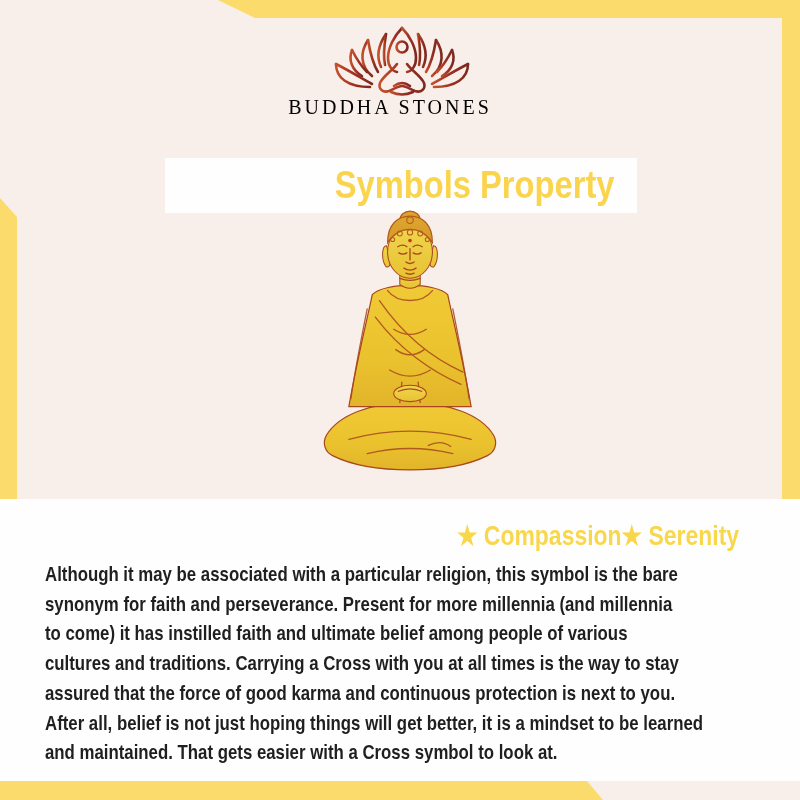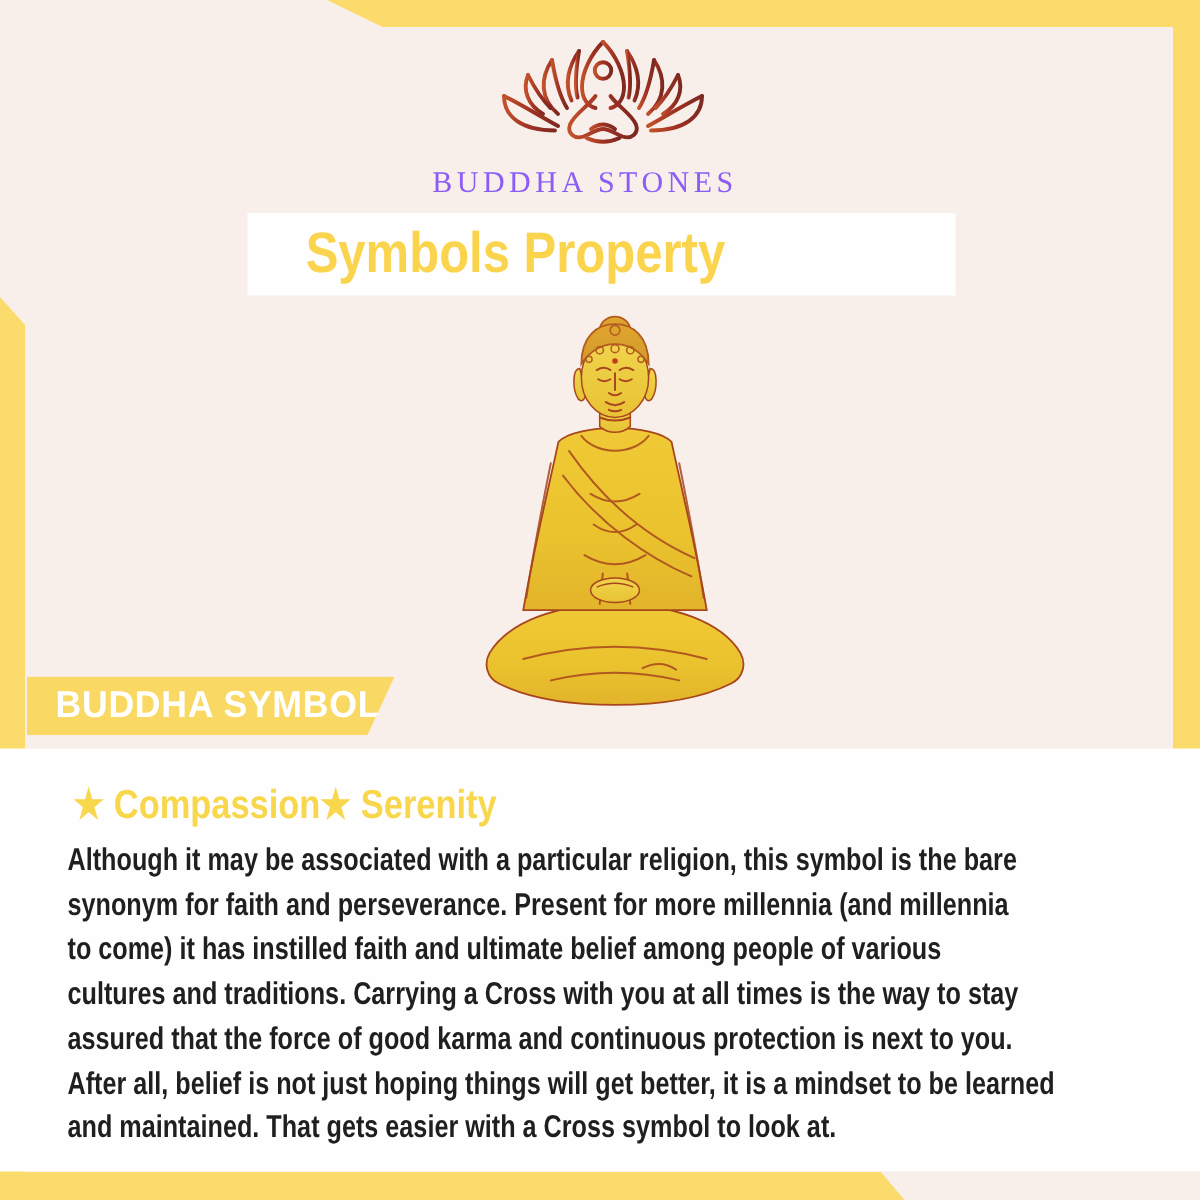--- a/index.html
+++ b/index.html
@@ -15,39 +15,39 @@
     clip-path:polygon(0 0,100% 0,100% 100%,0 calc(100% - 15px));}
   .accent-left{left:0;top:198px;width:17px;height:602px;
     clip-path:polygon(0 0,100% 19px,100% 100%,0 100%);}
   .accent-bottom{left:0;top:781px;width:603px;height:19px;
     clip-path:polygon(0 0,587px 0,100% 100%,0 100%);}
   
   .content-band{position:absolute;left:0;top:499px;width:800px;height:282px;background:#fffefe;}
   
   .logo{position:absolute;left:328px;top:24px;width:148px;height:86px;}
   .brand-name{
-    position:absolute;left:0;top:111px;width:780px;text-align:center;
+    position:absolute;left:0;top:96px;width:780px;text-align:center;
     font-family:"Liberation Serif",serif;font-size:20px;font-weight:400;
-    letter-spacing:3px;color:#8b5cf6;
+    letter-spacing:3px;color:#000000;
   }
   
-  .title-box{position:absolute;left:165px;top:142px;width:472px;height:55px;background:#fffefe;
-    display:flex;align-items:center;justify-content:flex-start;}
+  .title-box{position:absolute;left:165px;top:158px;width:472px;height:55px;background:#fffefe;
+    display:flex;align-items:center;justify-content:flex-end;}
   .title-text{display:inline-block;font-size:38px;font-weight:700;color:#fbd44d;
     transform:scaleX(0.86);margin-left:16px;white-space:nowrap;letter-spacing:0;}
   
   .statue{position:absolute;left:308px;top:209px;width:204px;height:266px;}
   
   .ribbon{position:absolute;left:18px;top:451px;width:245px;height:39px;background:#f9d964;
     clip-path:polygon(0 0,100% 0,calc(100% - 18px) 100%,0 100%);
     display:flex;align-items:center;}
   .ribbon-text{color:#ffffff;font-size:25px;font-weight:700;letter-spacing:0.5px;
     padding-left:20px;transform:scaleX(0.95);transform-origin:0 50%;white-space:nowrap;}
   
-  .props-heading{position:absolute;left:0;top:520px;width:728px;text-align:left;}
+  .props-heading{position:absolute;left:0;top:520px;width:728px;text-align:right;padding-left:36px;}
   .props-heading span{display:inline-block;font-size:27px;font-weight:700;color:#f8d74c;
     transform:scaleX(0.85);margin-left:24px;white-space:nowrap;}
   
   .description{position:absolute;left:30px;top:559px;width:760px;color:#1f1f1f;margin-left:15px;}
   .description .line{font-size:21px;font-weight:700;line-height:29.7px;white-space:nowrap;
     transform:scaleX(0.80);transform-origin:0 50%;}
 </style>
 </head>
 <body>
 
@@ -172,23 +172,20 @@
         <path d="M40,226 Q100,210 160,226"></path>
         <path d="M58,240 Q100,230 142,240"></path>
         <path d="M118,232 Q130,226 140,233"></path>
       </g>
 
       <ellipse cx="100" cy="181" rx="16" ry="8" fill="url(#goldFace)" stroke="#a8471d" stroke-width="1"></ellipse>
       <path d="M88,179 Q100,174 112,179" stroke="#a8471d" stroke-width="1" fill="none"></path>
     </svg>
   </div>
 
-  <div class="ribbon">
-    <span class="ribbon-text">BUDDHA SYMBOL</span>
-  </div>
 
   <div class="props-heading">
     <span>★ Compassion★ Serenity</span>
   </div>
 
   <div class="description">
     <div class="line">Although it may be associated with a particular religion, this symbol is the bare</div>
     <div class="line">synonym for faith and perseverance. Present for more millennia (and millennia</div>
     <div class="line">to come) it has instilled faith and ultimate belief among people of various</div>
     <div class="line">cultures and traditions. Carrying a Cross with you at all times is the way to stay</div>

